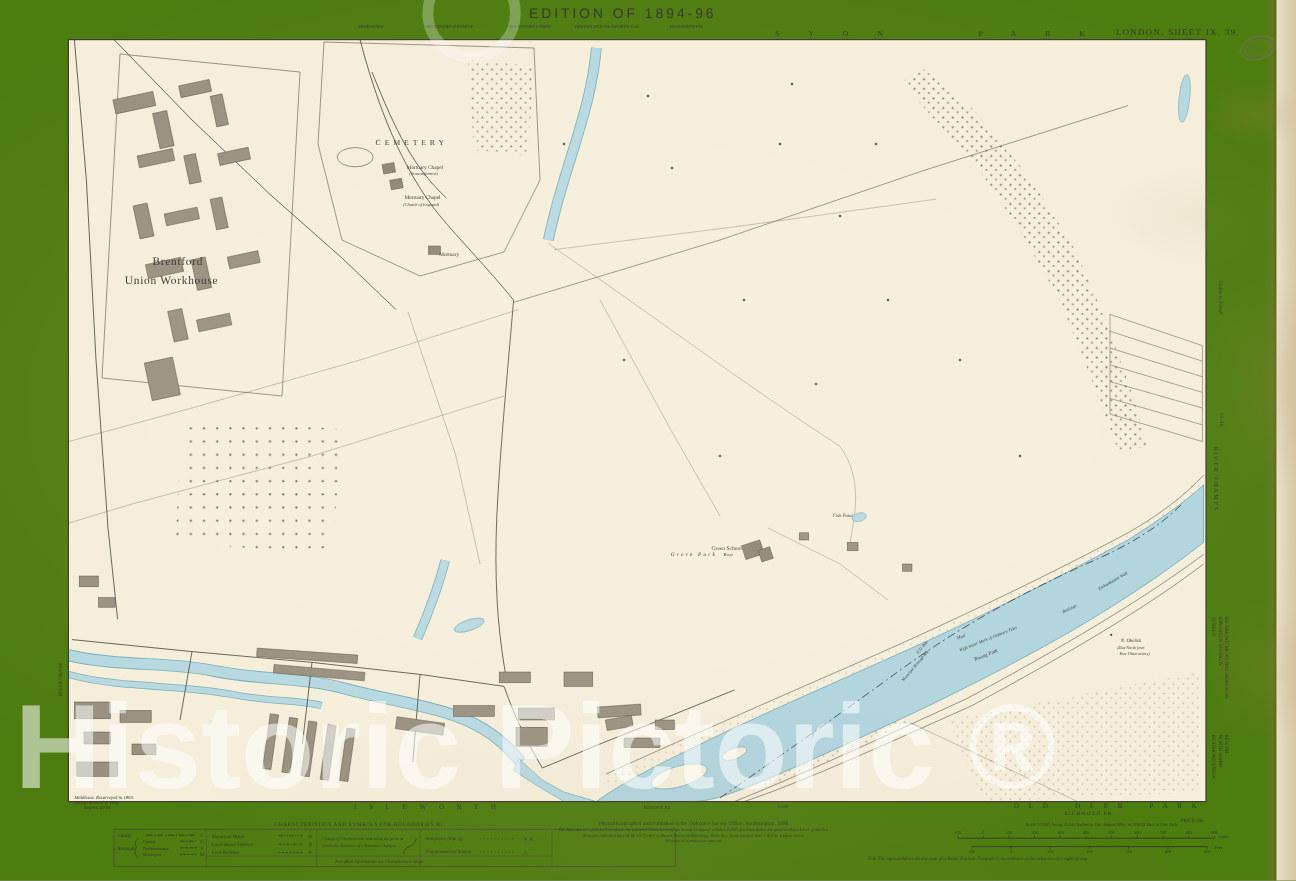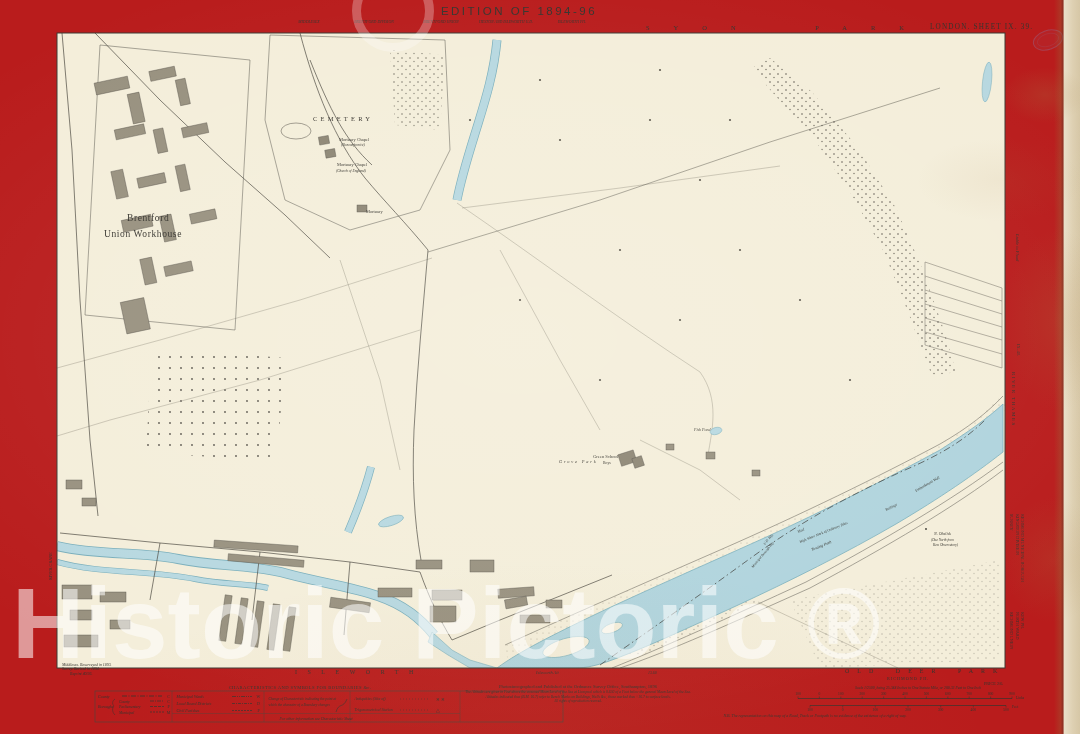--- a/index.html
+++ b/index.html
@@ -1,17 +1,17 @@
 <!DOCTYPE html>
 <html><head>
 <meta charset="utf-8">
 <style>
   html,body{margin:0;padding:0;background:#9a9186;}
   .sheet{position:relative;width:1080px;height:734px;overflow:hidden;
-         background:#b91c1c;font-family:"Liberation Serif",serif;}
+         background:#4d7c0f;font-family:"Liberation Serif",serif;}
   svg{position:absolute;left:0;top:0;}
   svg text{font-family:"Liberation Serif",serif;fill:#37352f;}
   .sans{font-family:"Liberation Sans",sans-serif;}
   .it{font-style:italic;}
   .age{position:absolute;inset:0;pointer-events:none;background:
     radial-gradient(ellipse 60px 40px at 1045px 95px, rgba(170,130,70,.20), transparent 70%),
     radial-gradient(ellipse 80px 130px at 1058px 320px, rgba(170,130,70,.16), transparent 70%),
     radial-gradient(ellipse 70px 90px at 1052px 560px, rgba(170,130,70,.15), transparent 70%),
     radial-gradient(ellipse 120px 60px at 1000px 180px, rgba(170,130,70,.07), transparent 70%),
     radial-gradient(ellipse 600px 240px at 540px 740px, rgba(190,160,110,.08), transparent 75%),

